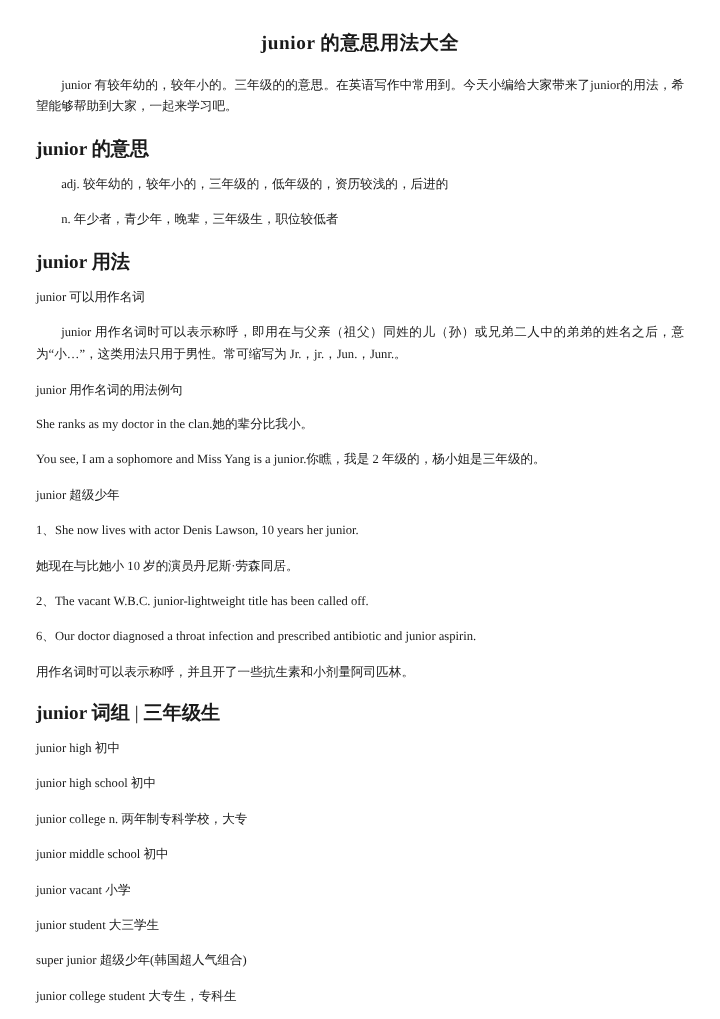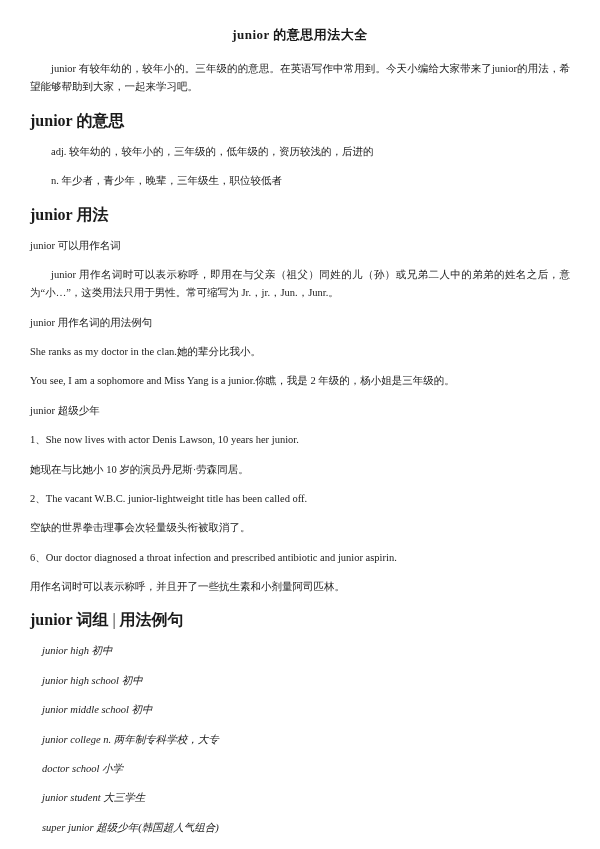--- a/index.html
+++ b/index.html
@@ -16,21 +16,21 @@
   }
   .page {
     width: 600px;
     height: 849px;
     box-sizing: border-box;
     padding: 18px 30px 10px 30px;
     position: relative;
   }
   .doc-title {
     text-align: center;
-    font-size: 13px;
+    font-size: 16px;
     font-weight: bold;
     letter-spacing: 0.5px;
     margin: 8px 0 16px 0;
     font-family: "Liberation Serif", serif;
   }
   .para {
     font-size: 10.5px;
     line-height: 1.75;
     margin: 0 0 11px 0;
     text-align: justify;
@@ -45,23 +45,22 @@
     margin: 14px 0 11px 0;
     font-family: "Liberation Serif", serif;
   }
   .heading .sep {
     font-weight: normal;
     padding: 0 4px;
   }
   .list-line {
     font-size: 10.5px;
     line-height: 1.75;
-    margin: 0 0 11px 12px;
+    margin: 0 0 11px 0;
     font-family: "Liberation Serif", serif;
-    font-style: italic;
   }
   .block {
     margin: 0;
     padding: 0;
   }
 </style>
 </head>
 <body>
 
 <div class="page">
@@ -80,31 +79,30 @@
     <div class="heading">junior 用法</div>
     <p class="para">junior 可以用作名词</p>
     <p class="para indent">junior 用作名词时可以表示称呼，即用在与父亲（祖父）同姓的儿（孙）或兄弟二人中的弟弟的姓名之后，意为“小…”，这类用法只用于男性。常可缩写为 Jr.，jr.，Jun.，Junr.。</p>
     <p class="para">junior 用作名词的用法例句</p>
     <p class="para">She ranks as my doctor in the clan.她的辈分比我小。</p>
     <p class="para">You see, I am a sophomore and Miss Yang is a junior.你瞧，我是 2 年级的，杨小姐是三年级的。</p>
     <p class="para">junior 超级少年</p>
     <p class="para">1、She now lives with actor Denis Lawson, 10 years her junior.</p>
     <p class="para">她现在与比她小 10 岁的演员丹尼斯·劳森同居。</p>
     <p class="para">2、The vacant W.B.C. junior-lightweight title has been called off.</p>
-    <p class="para">空缺的世界拳击理事会次轻量级头衔被取消了。</p>
     <p class="para">6、Our doctor diagnosed a throat infection and prescribed antibiotic and junior aspirin.</p>
     <p class="para">用作名词时可以表示称呼，并且开了一些抗生素和小剂量阿司匹林。</p>
   </div>
 
   <div class="block">
-    <div class="heading"><span>junior 词组</span><span class="sep">|</span><span>用法例句</span></div>
+    <div class="heading"><span>junior 词组</span><span class="sep">|</span><span>三年级生</span></div>
     <p class="list-line">junior high  初中</p>
     <p class="list-line">junior high school  初中</p>
+    <p class="list-line">junior college n.  两年制专科学校，大专</p>
     <p class="list-line">junior middle school  初中</p>
-    <p class="list-line">junior college n.  两年制专科学校，大专</p>
-    <p class="list-line">doctor school  小学</p>
+    <p class="list-line">junior vacant  小学</p>
     <p class="list-line">junior student  大三学生</p>
     <p class="list-line">super junior  超级少年(韩国超人气组合)</p>
     <p class="list-line">junior college student  大专生，专科生</p>
 
   </div>
 
 </div>
 
 </body></html>

